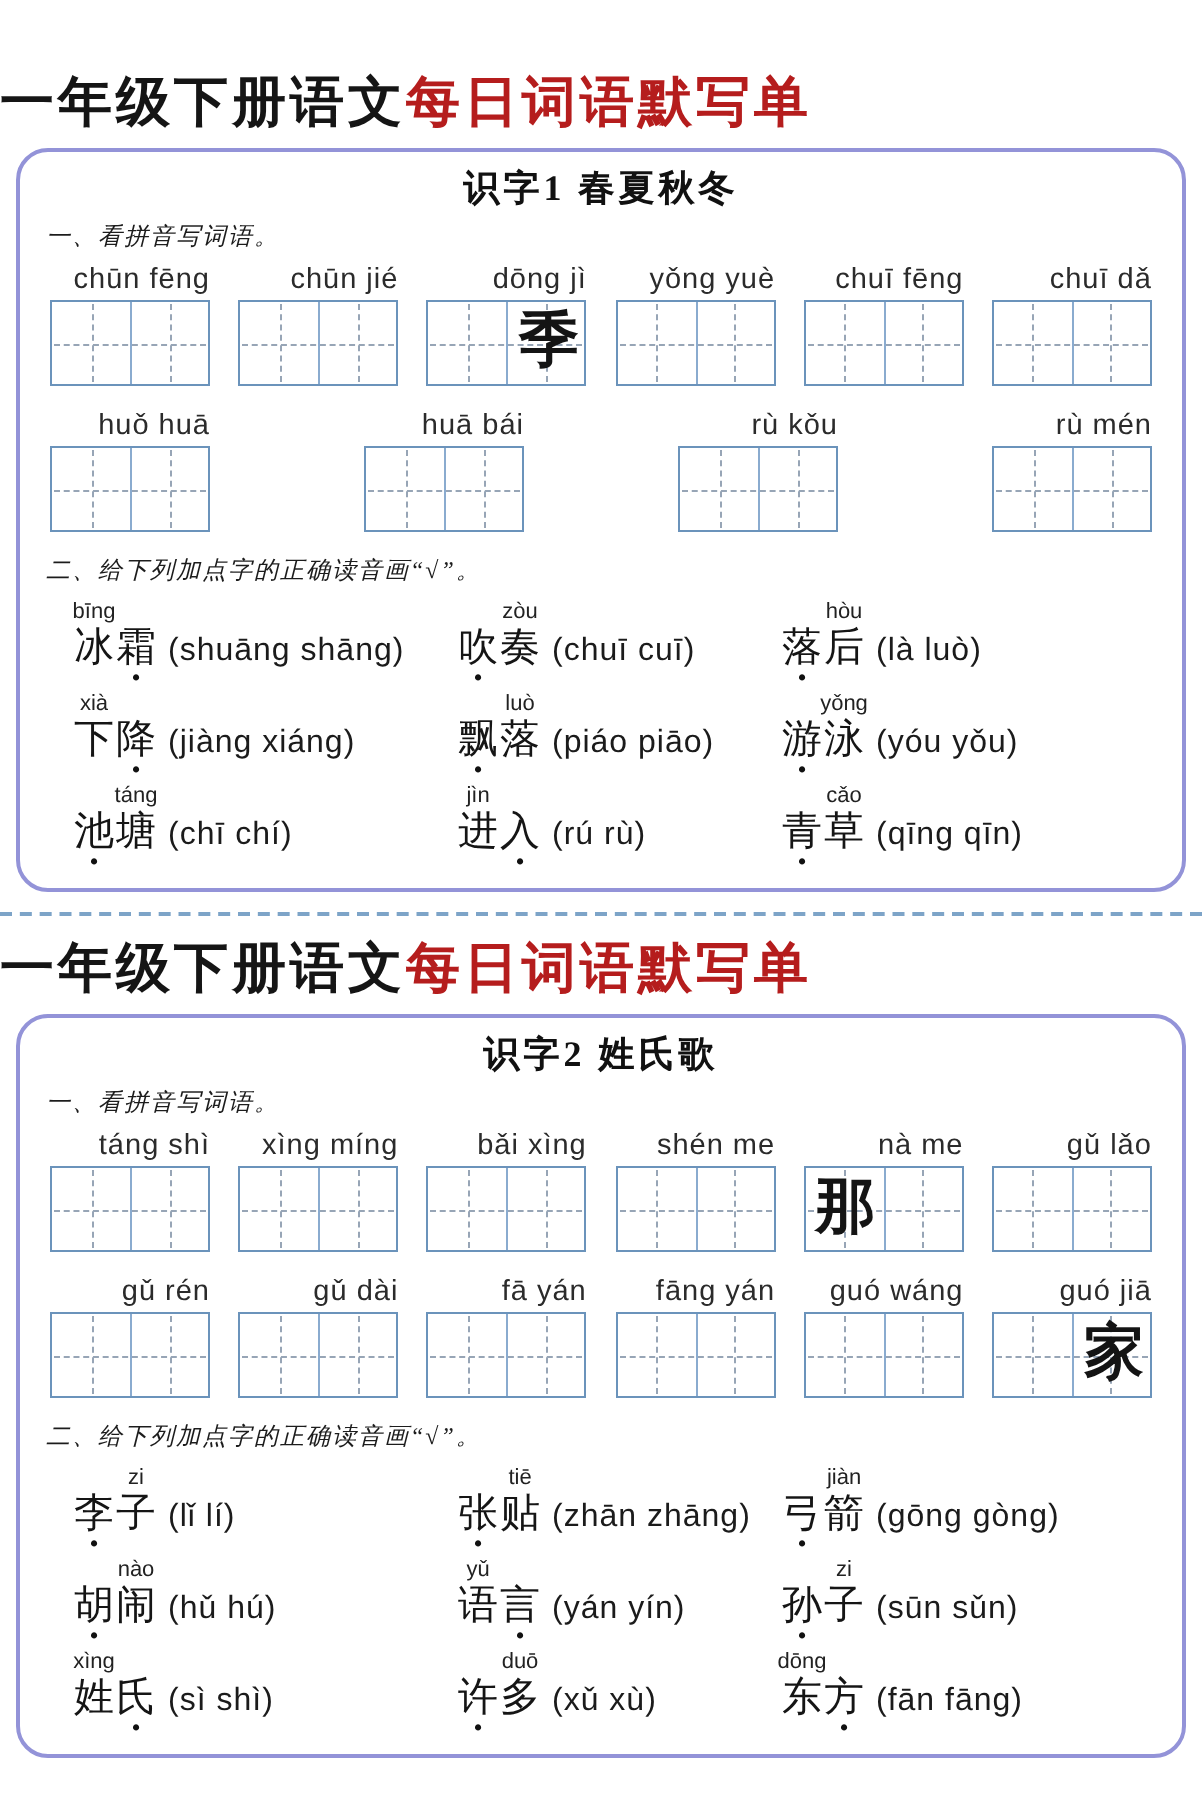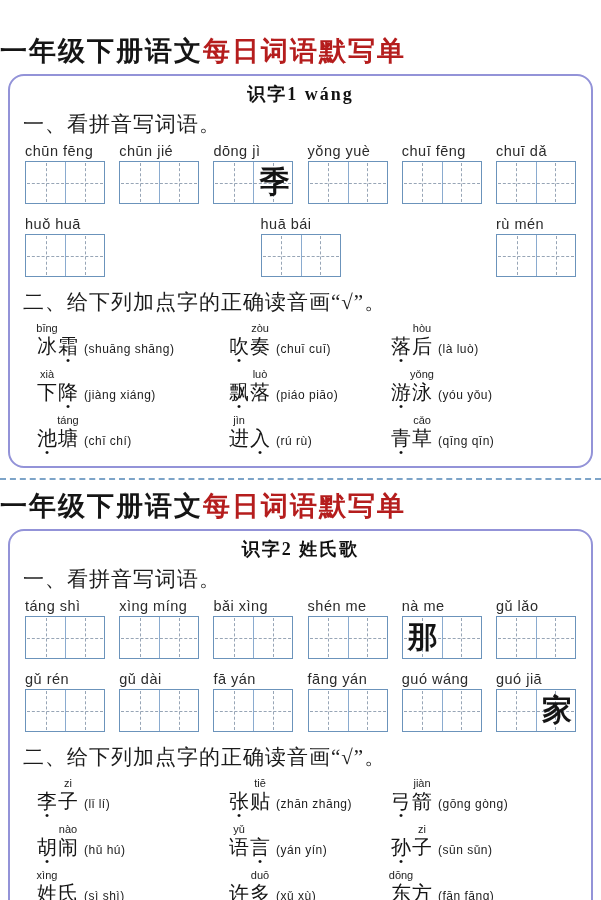--- a/index.html
+++ b/index.html
@@ -20,24 +20,24 @@
     margin:0 8px;border:2px solid #9393d8;border-radius:16px;
     padding:4px 13px 8px 13px;background:#ffffff;box-sizing:border-box;
   }
   .lesson-title{
     margin:2px 0 4px 0;text-align:center;
     font-family:"Liberation Serif","DejaVu Serif",serif;
     font-size:18px;font-weight:bold;letter-spacing:2px;color:#111;
   }
   .sec-label{
     font-family:"Liberation Serif","DejaVu Serif",serif;
-    font-size:21px;color:#1c1c1c;margin:0 0 4px 0;letter-spacing:1px;
+    font-size:12px;color:#1c1c1c;margin:0 0 4px 0;letter-spacing:1px;font-style:italic;
   }
   .py-row{display:flex;justify-content:space-between;margin:0 2px 11px 2px;}
-  .py-unit{display:flex;flex-direction:column;align-items:flex-start;}
+  .py-unit{display:flex;flex-direction:column;align-items:flex-end;}
   .py-label{
     font-size:14.5px;color:#2b2b2b;height:19px;line-height:19px;
     white-space:nowrap;letter-spacing:0.5px;
   }
   .tzg{
     position:relative;width:80px;height:43px;
     border:1.6px solid #6b93bb;box-sizing:border-box;background:#fff;
   }
   .tzg .mid{position:absolute;top:0;bottom:0;left:50%;width:0;border-left:1.2px solid #8aabcf;}
   .tzg .dash-h{position:absolute;left:1px;right:1px;top:50%;border-top:1.2px dashed #97a5b6;}
@@ -65,33 +65,33 @@
   .zi .hint{
     position:absolute;top:-13px;left:50%;transform:translateX(-50%);
     font-family:"Liberation Sans","DejaVu Sans",sans-serif;
     font-size:11px;color:#222;white-space:nowrap;letter-spacing:0;
   }
   .zi .dot{
     position:absolute;bottom:-10px;left:50%;transform:translateX(-50%);
     font-size:13px;color:#111;line-height:1;
   }
   .choices{
-    font-size:12px;color:#1b1b1b;margin-left:5px;letter-spacing:0.5px;
+    font-size:16px;color:#1b1b1b;margin-left:5px;letter-spacing:0.5px;
   }
   .separator{
     margin:10px 0 9px 0;height:0;border-top:2px dashed #7da4c8;
   }
 </style>
 </head>
 <body>
 
 <div id="panels-root">
     <h1 class="page-title"><span class="t-black">一年级下册语文</span><span class="t-red">每日词语默写单</span></h1>
     <section class="panel">
-      <h2 class="lesson-title">识字1 wáng</h2>
+      <h2 class="lesson-title">识字1 春夏秋冬</h2>
       <div class="sec-label">一、看拼音写词语。</div>
       <div class="py-row">
         <div class="py-unit">
           <div class="py-label">chūn fēng</div>
           <div class="tzg">
             <div class="dash-h"></div>
             <div class="dash-v q1"></div>
             <div class="dash-v q3"></div>
             <div class="mid"></div>
           </div>
@@ -148,20 +148,29 @@
           <div class="py-label">huǒ huā</div>
           <div class="tzg">
             <div class="dash-h"></div>
             <div class="dash-v q1"></div>
             <div class="dash-v q3"></div>
             <div class="mid"></div>
           </div>
         </div>
         <div class="py-unit">
           <div class="py-label">huā bái</div>
+          <div class="tzg">
+            <div class="dash-h"></div>
+            <div class="dash-v q1"></div>
+            <div class="dash-v q3"></div>
+            <div class="mid"></div>
+          </div>
+        </div>
+        <div class="py-unit">
+          <div class="py-label">rù kǒu</div>
           <div class="tzg">
             <div class="dash-h"></div>
             <div class="dash-v q1"></div>
             <div class="dash-v q3"></div>
             <div class="mid"></div>
           </div>
         </div>
         <div class="py-unit">
           <div class="py-label">rù mén</div>
           <div class="tzg">

